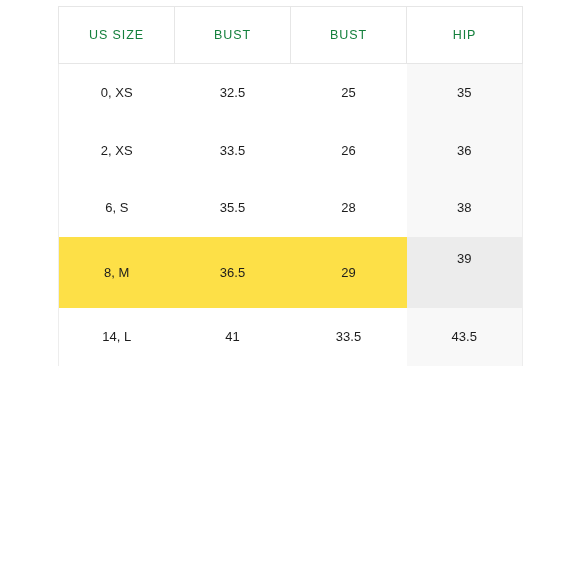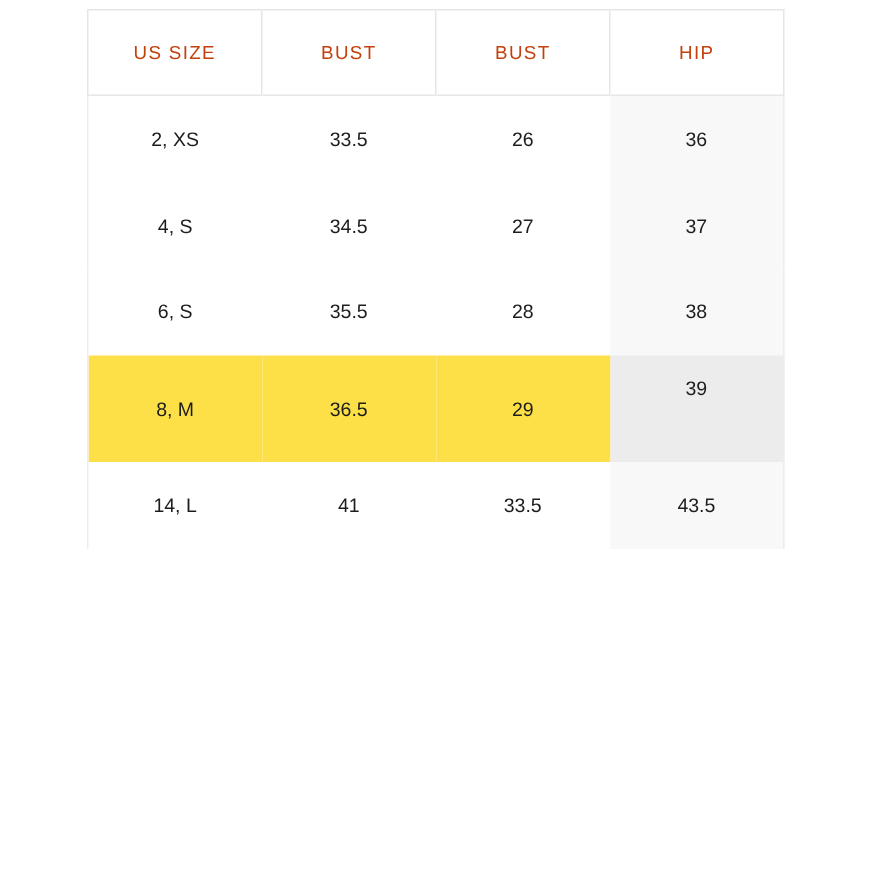--- a/index.html
+++ b/index.html
@@ -34,21 +34,21 @@
 
   .size-table col {
     width: 116px;
   }
 
   
   thead th {
     height: 56px;
     font-size: 12.5px;
     font-weight: 400;
-    color: #c2410c;
+    color: #15803d;
     letter-spacing: 0.9px;
     text-align: center;
     vertical-align: middle;
     background: #ffffff;
     border-top: 1px solid #e6e6e6;
     border-bottom: 1px solid #e6e6e6;
     border-left: 1px solid #e6e6e6;
     padding: 0;
   }
   thead th:last-child {
@@ -108,30 +108,30 @@
       <tr>
         <th>US SIZE</th>
         <th>BUST</th>
         <th>BUST</th>
         <th>HIP</th>
       </tr>
     </thead>
 
     <tbody id="table-body">
         <tr>
+          <td class="col-first">0, XS</td>
+          <td>32.5</td>
+          <td>25</td>
+          <td class="col-hip col-last">35</td>
+        </tr>
+        <tr>
           <td class="col-first">2, XS</td>
           <td>33.5</td>
           <td>26</td>
           <td class="col-hip col-last">36</td>
-        </tr>
-        <tr>
-          <td class="col-first">4, S</td>
-          <td>34.5</td>
-          <td>27</td>
-          <td class="col-hip col-last">37</td>
         </tr>
         <tr>
           <td class="col-first">6, S</td>
           <td>35.5</td>
           <td>28</td>
           <td class="col-hip col-last">38</td>
         </tr>
         <tr class="row-highlight">
           <td class="col-first">8, M</td>
           <td>36.5</td>

